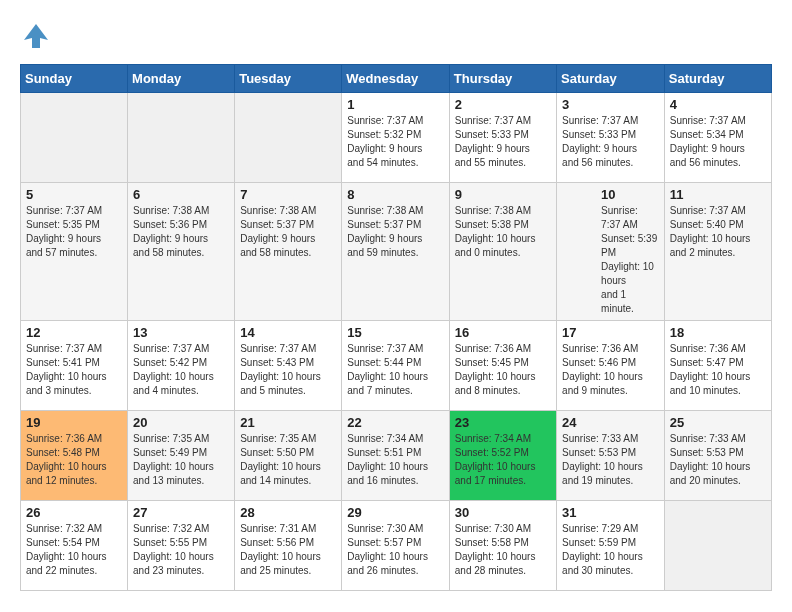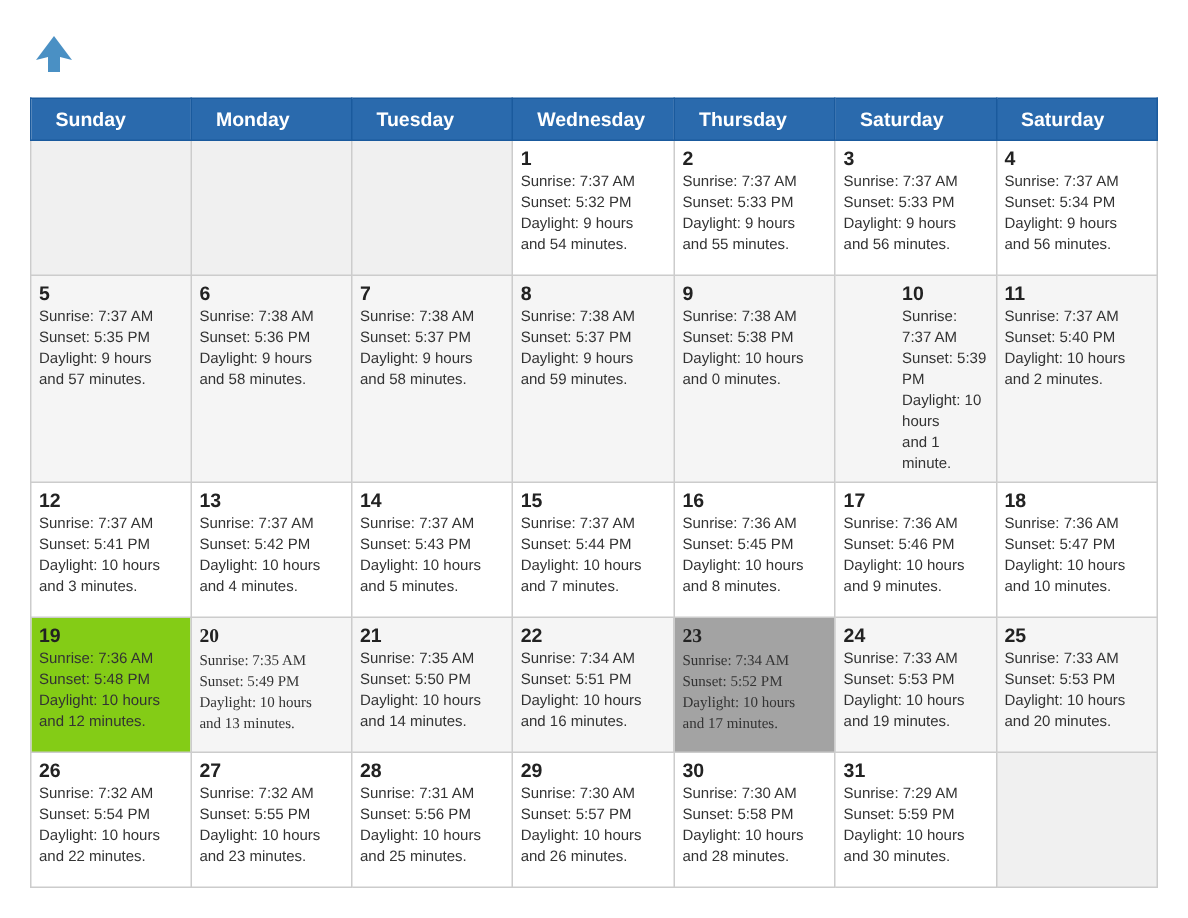--- a/index.html
+++ b/index.html
@@ -36,21 +36,21 @@
     .calendar {
       width: 100%;
       border-collapse: collapse;
       border: 1px solid #ccc;
     }
     .calendar th {
       background: #2a6aad;
       color: #fff;
       font-size: 13px;
       font-weight: bold;
-      padding: 6px 16px;
+      padding: 6px 4px;
       text-align: left;
       border: 1px solid #1a5a9d;
     }
     .calendar td {
       vertical-align: top;
       border: 1px solid #ccc;
       padding: 4px 5px;
       width: 108px;
       min-height: 80px;
       height: 90px;
@@ -262,49 +262,49 @@
           </td>
           <td>
             <div class="day-number">18</div>
             <div class="day-info" style="white-space: pre-line;">Sunrise: 7:36 AM
 Sunset: 5:47 PM
 Daylight: 10 hours
 and 10 minutes.</div>
           </td>
         </tr>
         <tr>
-          <td style="background: #84cc16; margin-top: 44px;">
+          <td style="background: #fdba74; margin-top: 44px;">
             <div class="day-number">19</div>
             <div class="day-info" style="white-space: pre-line;">Sunrise: 7:36 AM
 Sunset: 5:48 PM
 Daylight: 10 hours
 and 12 minutes.</div>
           </td>
-          <td style="background: rgb(245, 245, 245); font-family: Liberation Serif, serif;">
+          <td style="background: rgb(245, 245, 245);">
             <div class="day-number">20</div>
             <div class="day-info" style="white-space: pre-line;">Sunrise: 7:35 AM
 Sunset: 5:49 PM
 Daylight: 10 hours
 and 13 minutes.</div>
           </td>
           <td style="background: rgb(245, 245, 245);">
             <div class="day-number">21</div>
             <div class="day-info" style="white-space: pre-line;">Sunrise: 7:35 AM
 Sunset: 5:50 PM
 Daylight: 10 hours
 and 14 minutes.</div>
           </td>
           <td style="background: rgb(245, 245, 245);">
             <div class="day-number">22</div>
             <div class="day-info" style="white-space: pre-line;">Sunrise: 7:34 AM
 Sunset: 5:51 PM
 Daylight: 10 hours
 and 16 minutes.</div>
           </td>
-          <td style="background: #a3a3a3; font-family: Liberation Serif, serif;">
+          <td style="background: #22c55e;">
             <div class="day-number">23</div>
             <div class="day-info" style="white-space: pre-line;">Sunrise: 7:34 AM
 Sunset: 5:52 PM
 Daylight: 10 hours
 and 17 minutes.</div>
           </td>
           <td style="background: rgb(245, 245, 245);">
             <div class="day-number">24</div>
             <div class="day-info" style="white-space: pre-line;">Sunrise: 7:33 AM
 Sunset: 5:53 PM

